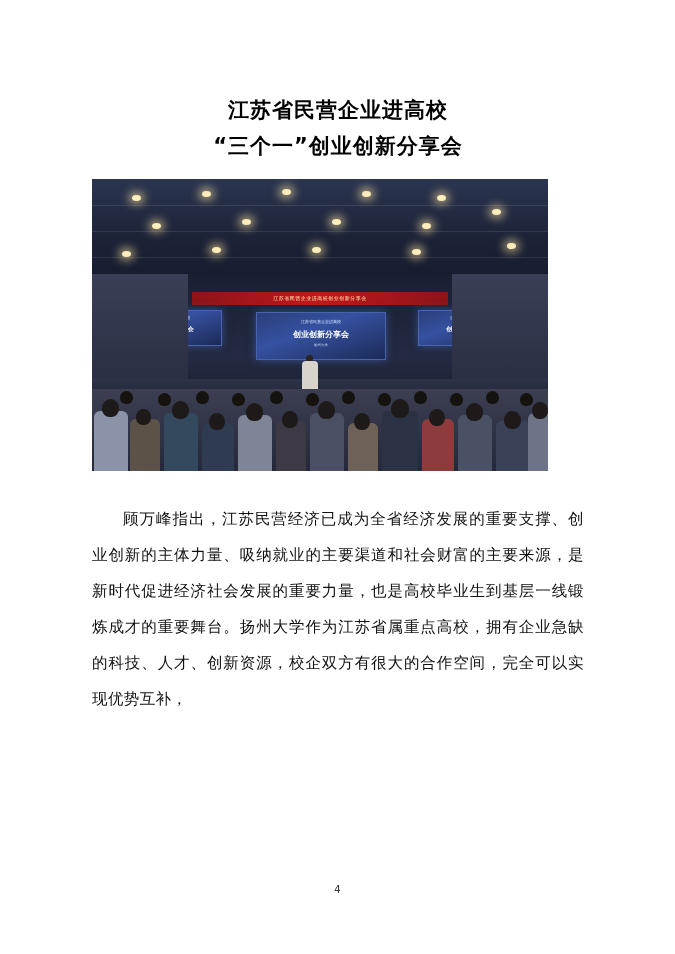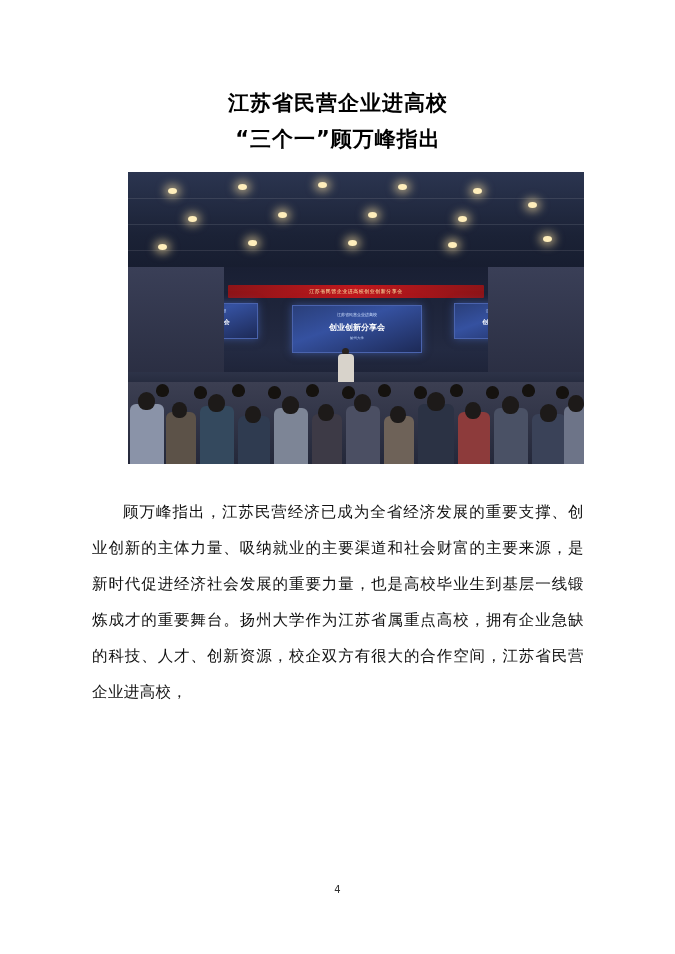--- a/index.html
+++ b/index.html
@@ -14,21 +14,21 @@
     position: relative;
     width: 675px;
     height: 954px;
     background: #ffffff;
     overflow: hidden;
     box-sizing: border-box;
   }
   .content {
     position: absolute;
     left: 92px;
-    top: 4px;
+    top: 11px;
     width: 492px;
   }
   .doc-title {
     text-align: center;
     font-family: "DejaVu Sans", sans-serif;
     font-weight: bold;
     font-size: 21px;
     line-height: 34px;
     letter-spacing: 1px;
     color: #000;
@@ -48,21 +48,21 @@
     text-indent: 2em;
     letter-spacing: 0.4px;
   }
   .para-1 { margin-top: 24px; }
   .para-2 { margin-top: 30px; }
 
   .figure {
     margin: 16px 0 0 0;
     width: 100%;
     display: flex;
-    justify-content: flex-end;
+    justify-content: flex-start;
   }
   .photo {
     position: relative;
     width: 456px;
     height: 292px;
     overflow: hidden;
     background: #10131f;
   }
   
   .ceiling {
@@ -198,21 +198,21 @@
     color: #333;
   }
 </style>
 </head>
 <body>
 
 <div class="page">
   <div class="content">
 
     <h1 class="doc-title title-line-1">江苏省民营企业进高校</h1>
-    <h1 class="doc-title title-line-2">“三个一”顾万峰指出</h1>
+    <h1 class="doc-title title-line-2">“三个一”创业创新分享会</h1>
 
 
     <div class="figure">
       <div class="photo">
 
         <div class="ceiling">
           <div class="ceil-band" style="top:26px"></div>
           <div class="ceil-band" style="top:52px"></div>
           <div class="ceil-band" style="top:78px"></div>
 
@@ -315,18 +315,18 @@
           <div class="head" style="left:286px; top:4px; width:13px; height:13px; background:#15120f;"></div>
           <div class="head" style="left:322px; top:2px; width:13px; height:13px; background:#15120f;"></div>
           <div class="head" style="left:358px; top:4px; width:13px; height:13px; background:#15120f;"></div>
           <div class="head" style="left:394px; top:2px; width:13px; height:13px; background:#15120f;"></div>
           <div class="head" style="left:428px; top:4px; width:13px; height:13px; background:#15120f;"></div>
         </div>
 
       </div>
     </div>
 
-    <p class="para para-2">顾万峰指出，江苏民营经济已成为全省经济发展的重要支撑、创业创新的主体力量、吸纳就业的主要渠道和社会财富的主要来源，是新时代促进经济社会发展的重要力量，也是高校毕业生到基层一线锻炼成才的重要舞台。扬州大学作为江苏省属重点高校，拥有企业急缺的科技、人才、创新资源，校企双方有很大的合作空间，江苏省民营企业进高校，</p>
+    <p class="para para-2">顾万峰指出，江苏民营经济已成为全省经济发展的重要支撑、创业创新的主体力量、吸纳就业的主要渠道和社会财富的主要来源，是新时代促进经济社会发展的重要力量，也是高校毕业生到基层一线锻炼成才的重要舞台。扬州大学作为江苏省属重点高校，拥有企业急缺的科技、人才、创新资源，校企双方有很大的合作空间，完全可以实现优势互补，</p>
 
   </div>
 
   <div class="page-number">4</div>
 </div>
 
 </body></html>

